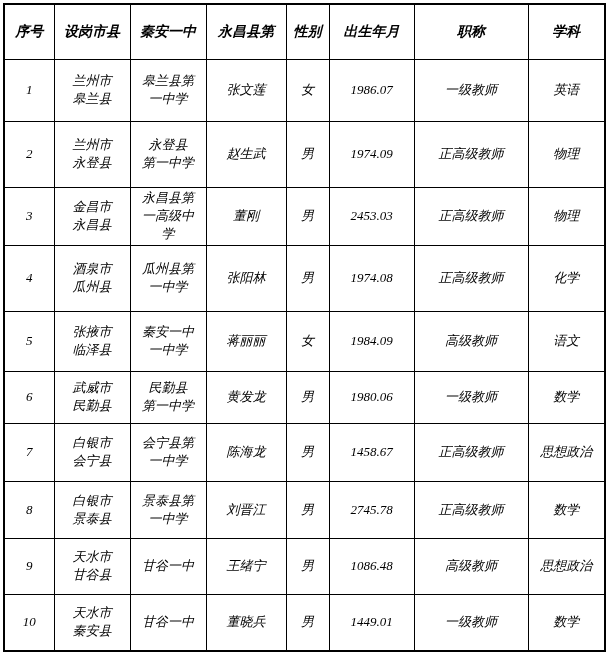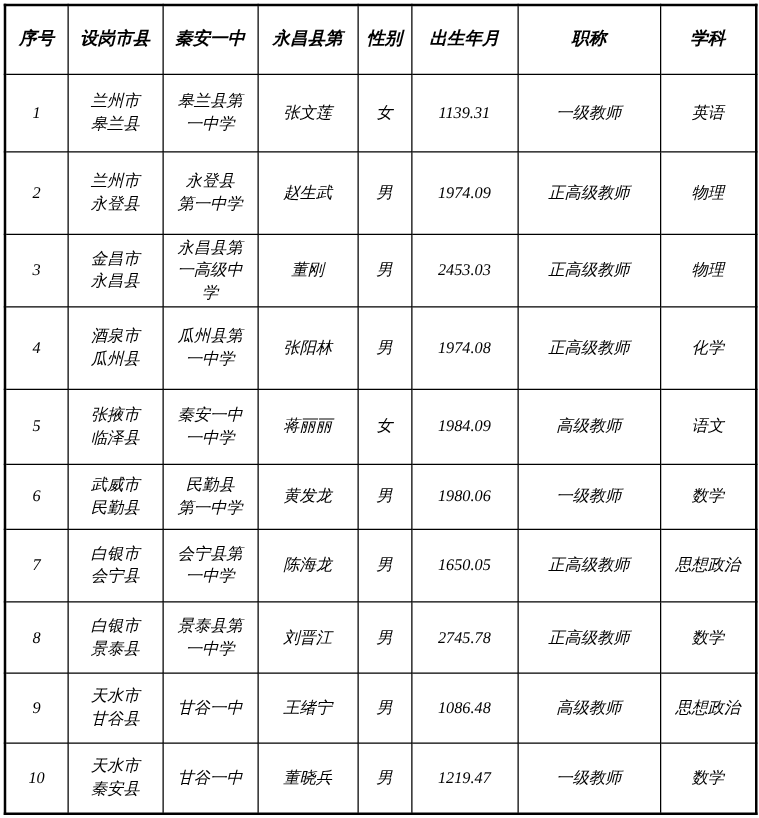--- a/index.html
+++ b/index.html
@@ -93,21 +93,21 @@
     </thead>
     <tbody>
         <tr>
           <td>1</td>
           <td>兰州市
 皋兰县</td>
           <td>皋兰县第
 一中学</td>
           <td>张文莲</td>
           <td>女</td>
-          <td>1139.31</td>
+          <td>1986.07</td>
           <td>一级教师</td>
           <td>英语</td>
         </tr>
         <tr>
           <td>2</td>
           <td>兰州市
 永登县</td>
           <td>永登县
 第一中学</td>
           <td>赵生武</td>
@@ -166,21 +166,21 @@
           <td>数学</td>
         </tr>
         <tr>
           <td>7</td>
           <td>白银市
 会宁县</td>
           <td>会宁县第
 一中学</td>
           <td>陈海龙</td>
           <td>男</td>
-          <td>1650.05</td>
+          <td>1458.67</td>
           <td>正高级教师</td>
           <td>思想政治</td>
         </tr>
         <tr>
           <td>8</td>
           <td>白银市
 景泰县</td>
           <td>景泰县第
 一中学</td>
           <td>刘晋江</td>
@@ -200,19 +200,19 @@
           <td>高级教师</td>
           <td>思想政治</td>
         </tr>
         <tr>
           <td>10</td>
           <td>天水市
 秦安县</td>
           <td>甘谷一中</td>
           <td>董晓兵</td>
           <td>男</td>
-          <td>1219.47</td>
+          <td>1449.01</td>
           <td>一级教师</td>
           <td>数学</td>
         </tr>
       </tbody>
   </table>
 </div>
 
 </body></html>

